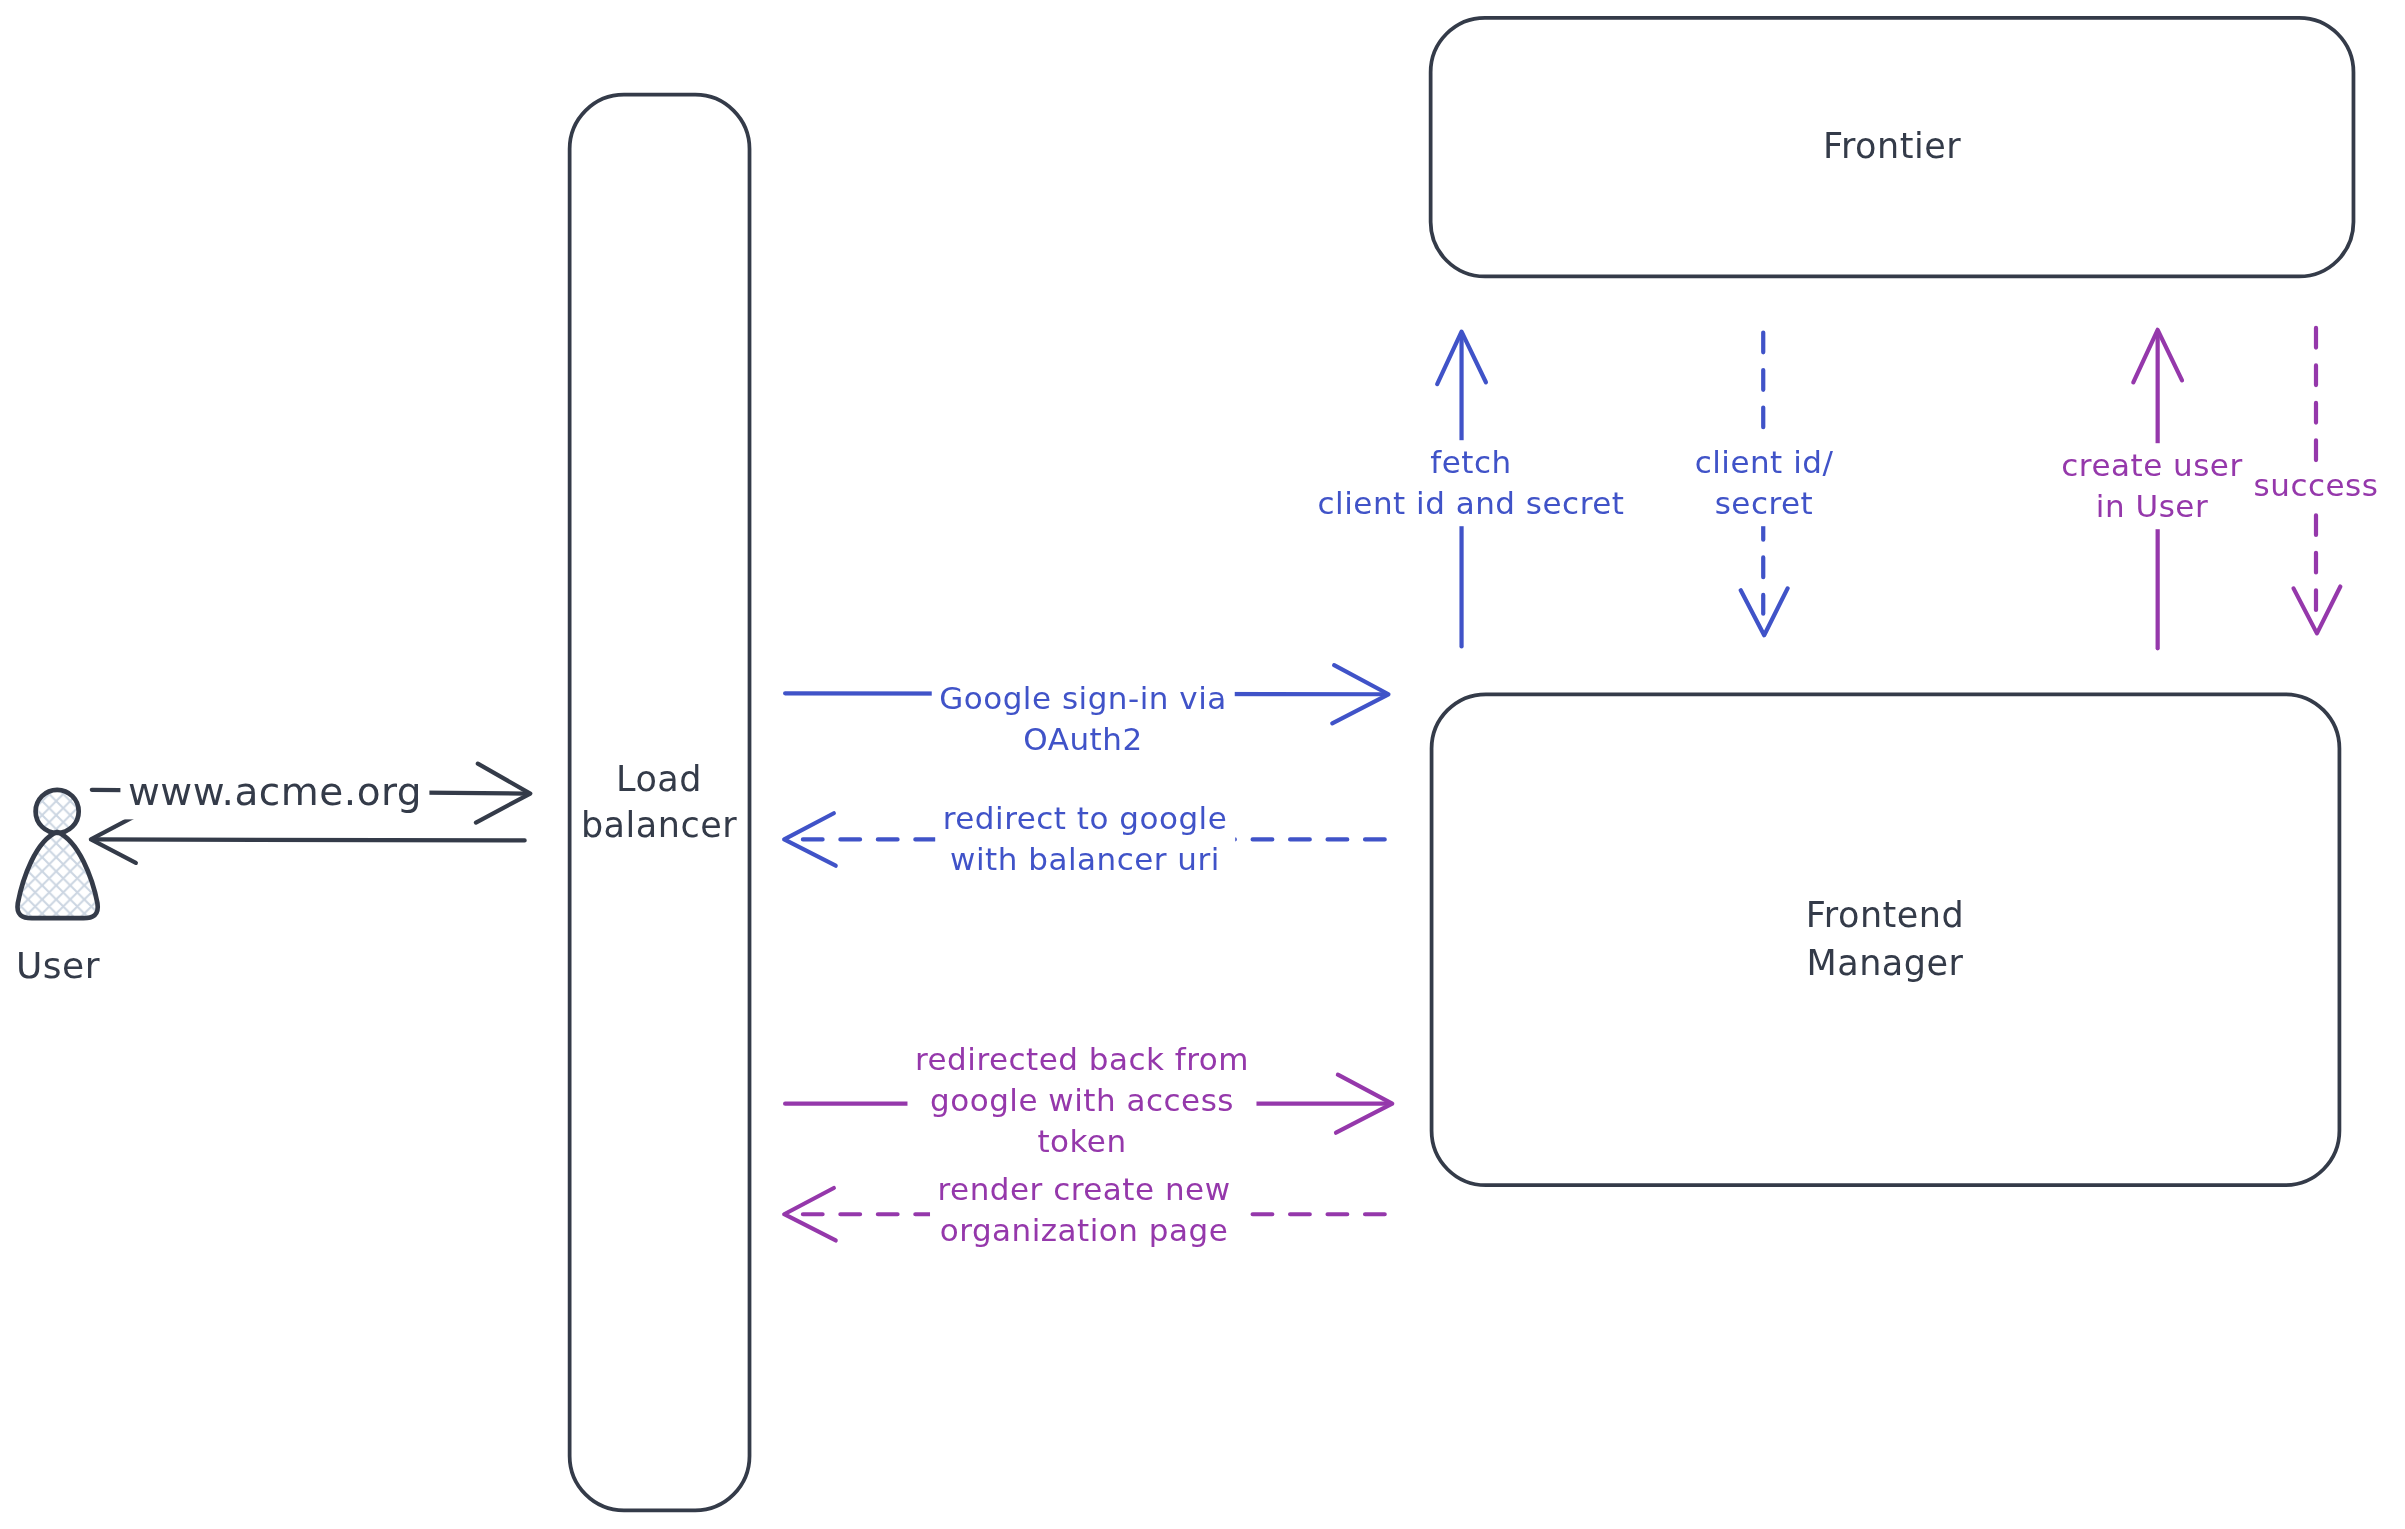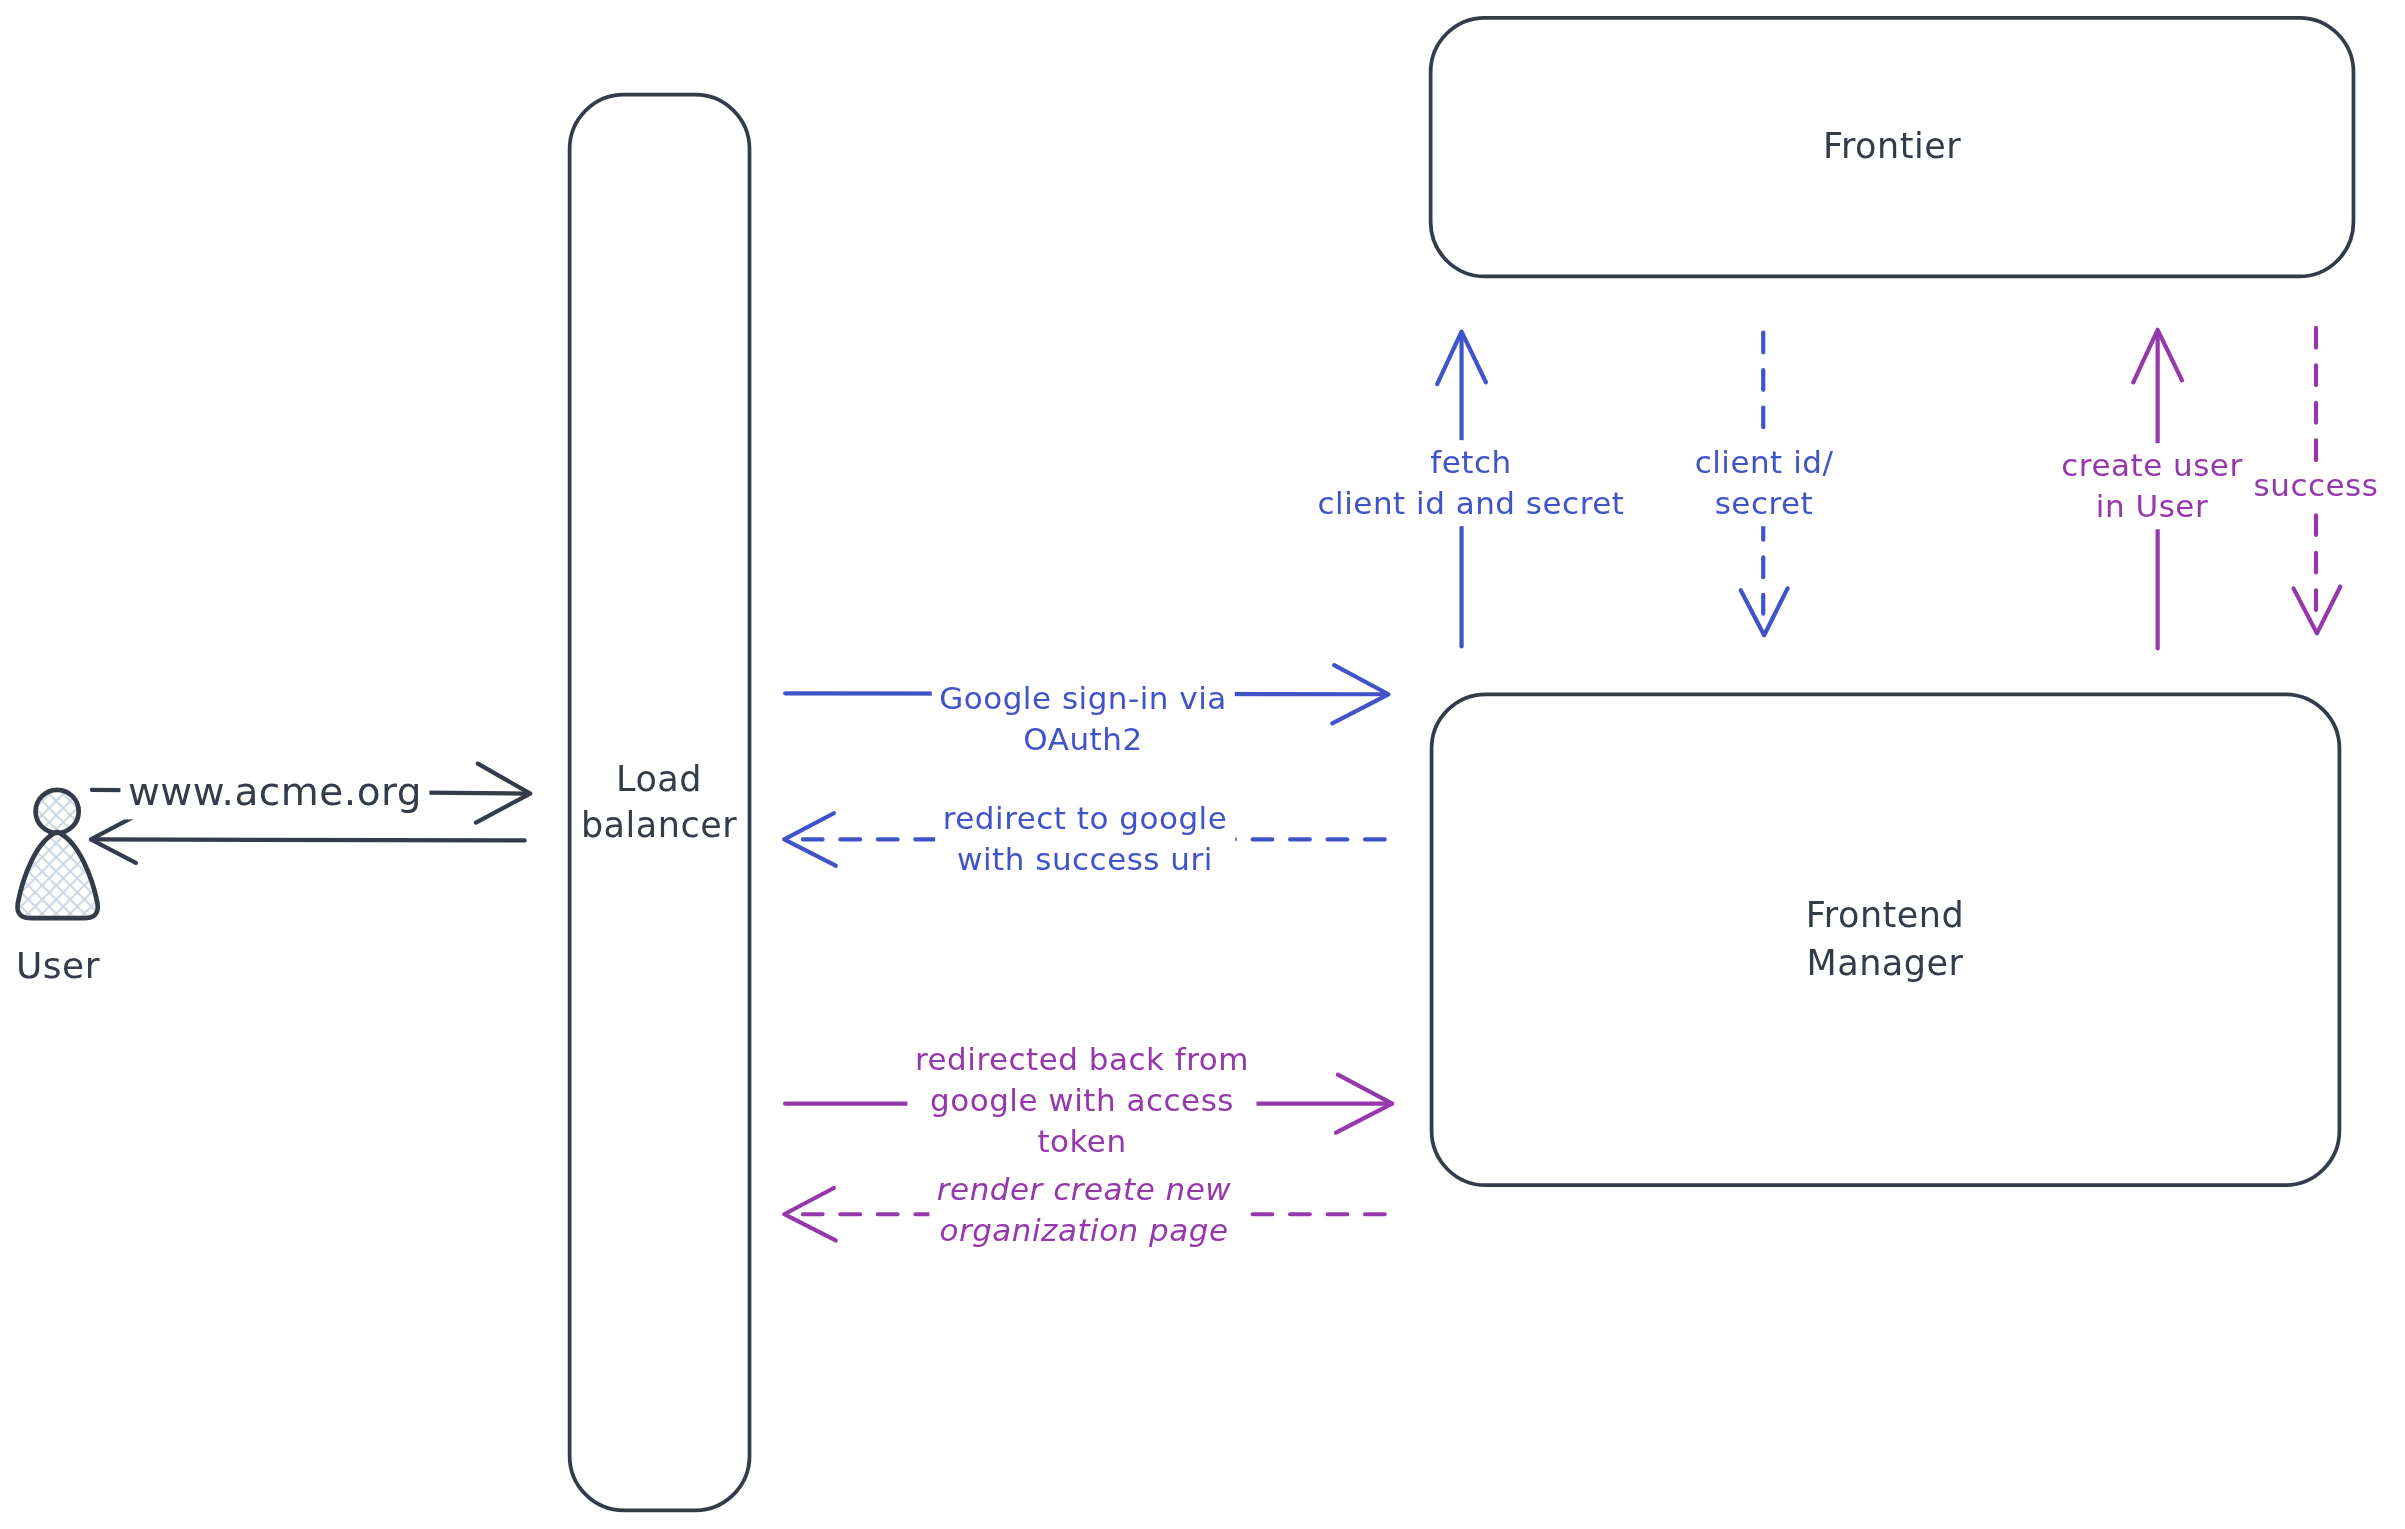--- a/index.html
+++ b/index.html
@@ -135,21 +135,21 @@
 
   <div class="lbl bg ink f-www" style="left:275px;top:792px;">www.acme.org</div>
 
   <div class="lbl bg blue f-edge" style="left:1083px;top:691px;margin-top:28px;">
     <div>Google sign-in via</div>
     <div>OAuth2</div>
   </div>
 
   <div class="lbl bg blue f-edge" style="left:1085px;top:839px;">
     <div>redirect to google</div>
-    <div>with success uri</div>
+    <div>with balancer uri</div>
   </div>
 
   <div class="lbl bg blue f-edge" style="left:1471px;top:483px;">
     <div>fetch</div>
     <div>client id and secret</div>
   </div>
 
   <div class="lbl bg blue f-edge" style="left:1764px;top:483px;">
     <div>client id/</div>
     <div>secret</div>
@@ -161,19 +161,19 @@
   </div>
 
   <div class="lbl bg purple f-edge" style="left:2316px;top:485px;">success</div>
 
   <div class="lbl bg purple f-edge" style="left:1082px;top:1100px;">
     <div>redirected back from</div>
     <div>google with access</div>
     <div>token</div>
   </div>
 
-  <div class="lbl bg purple f-edge" style="left:1084px;top:1210px;font-style:italic;">
+  <div class="lbl bg purple f-edge" style="left:1084px;top:1210px;">
     <div>render create new</div>
     <div>organization page</div>
   </div>
 
 </div>
 
 
 </body></html>

